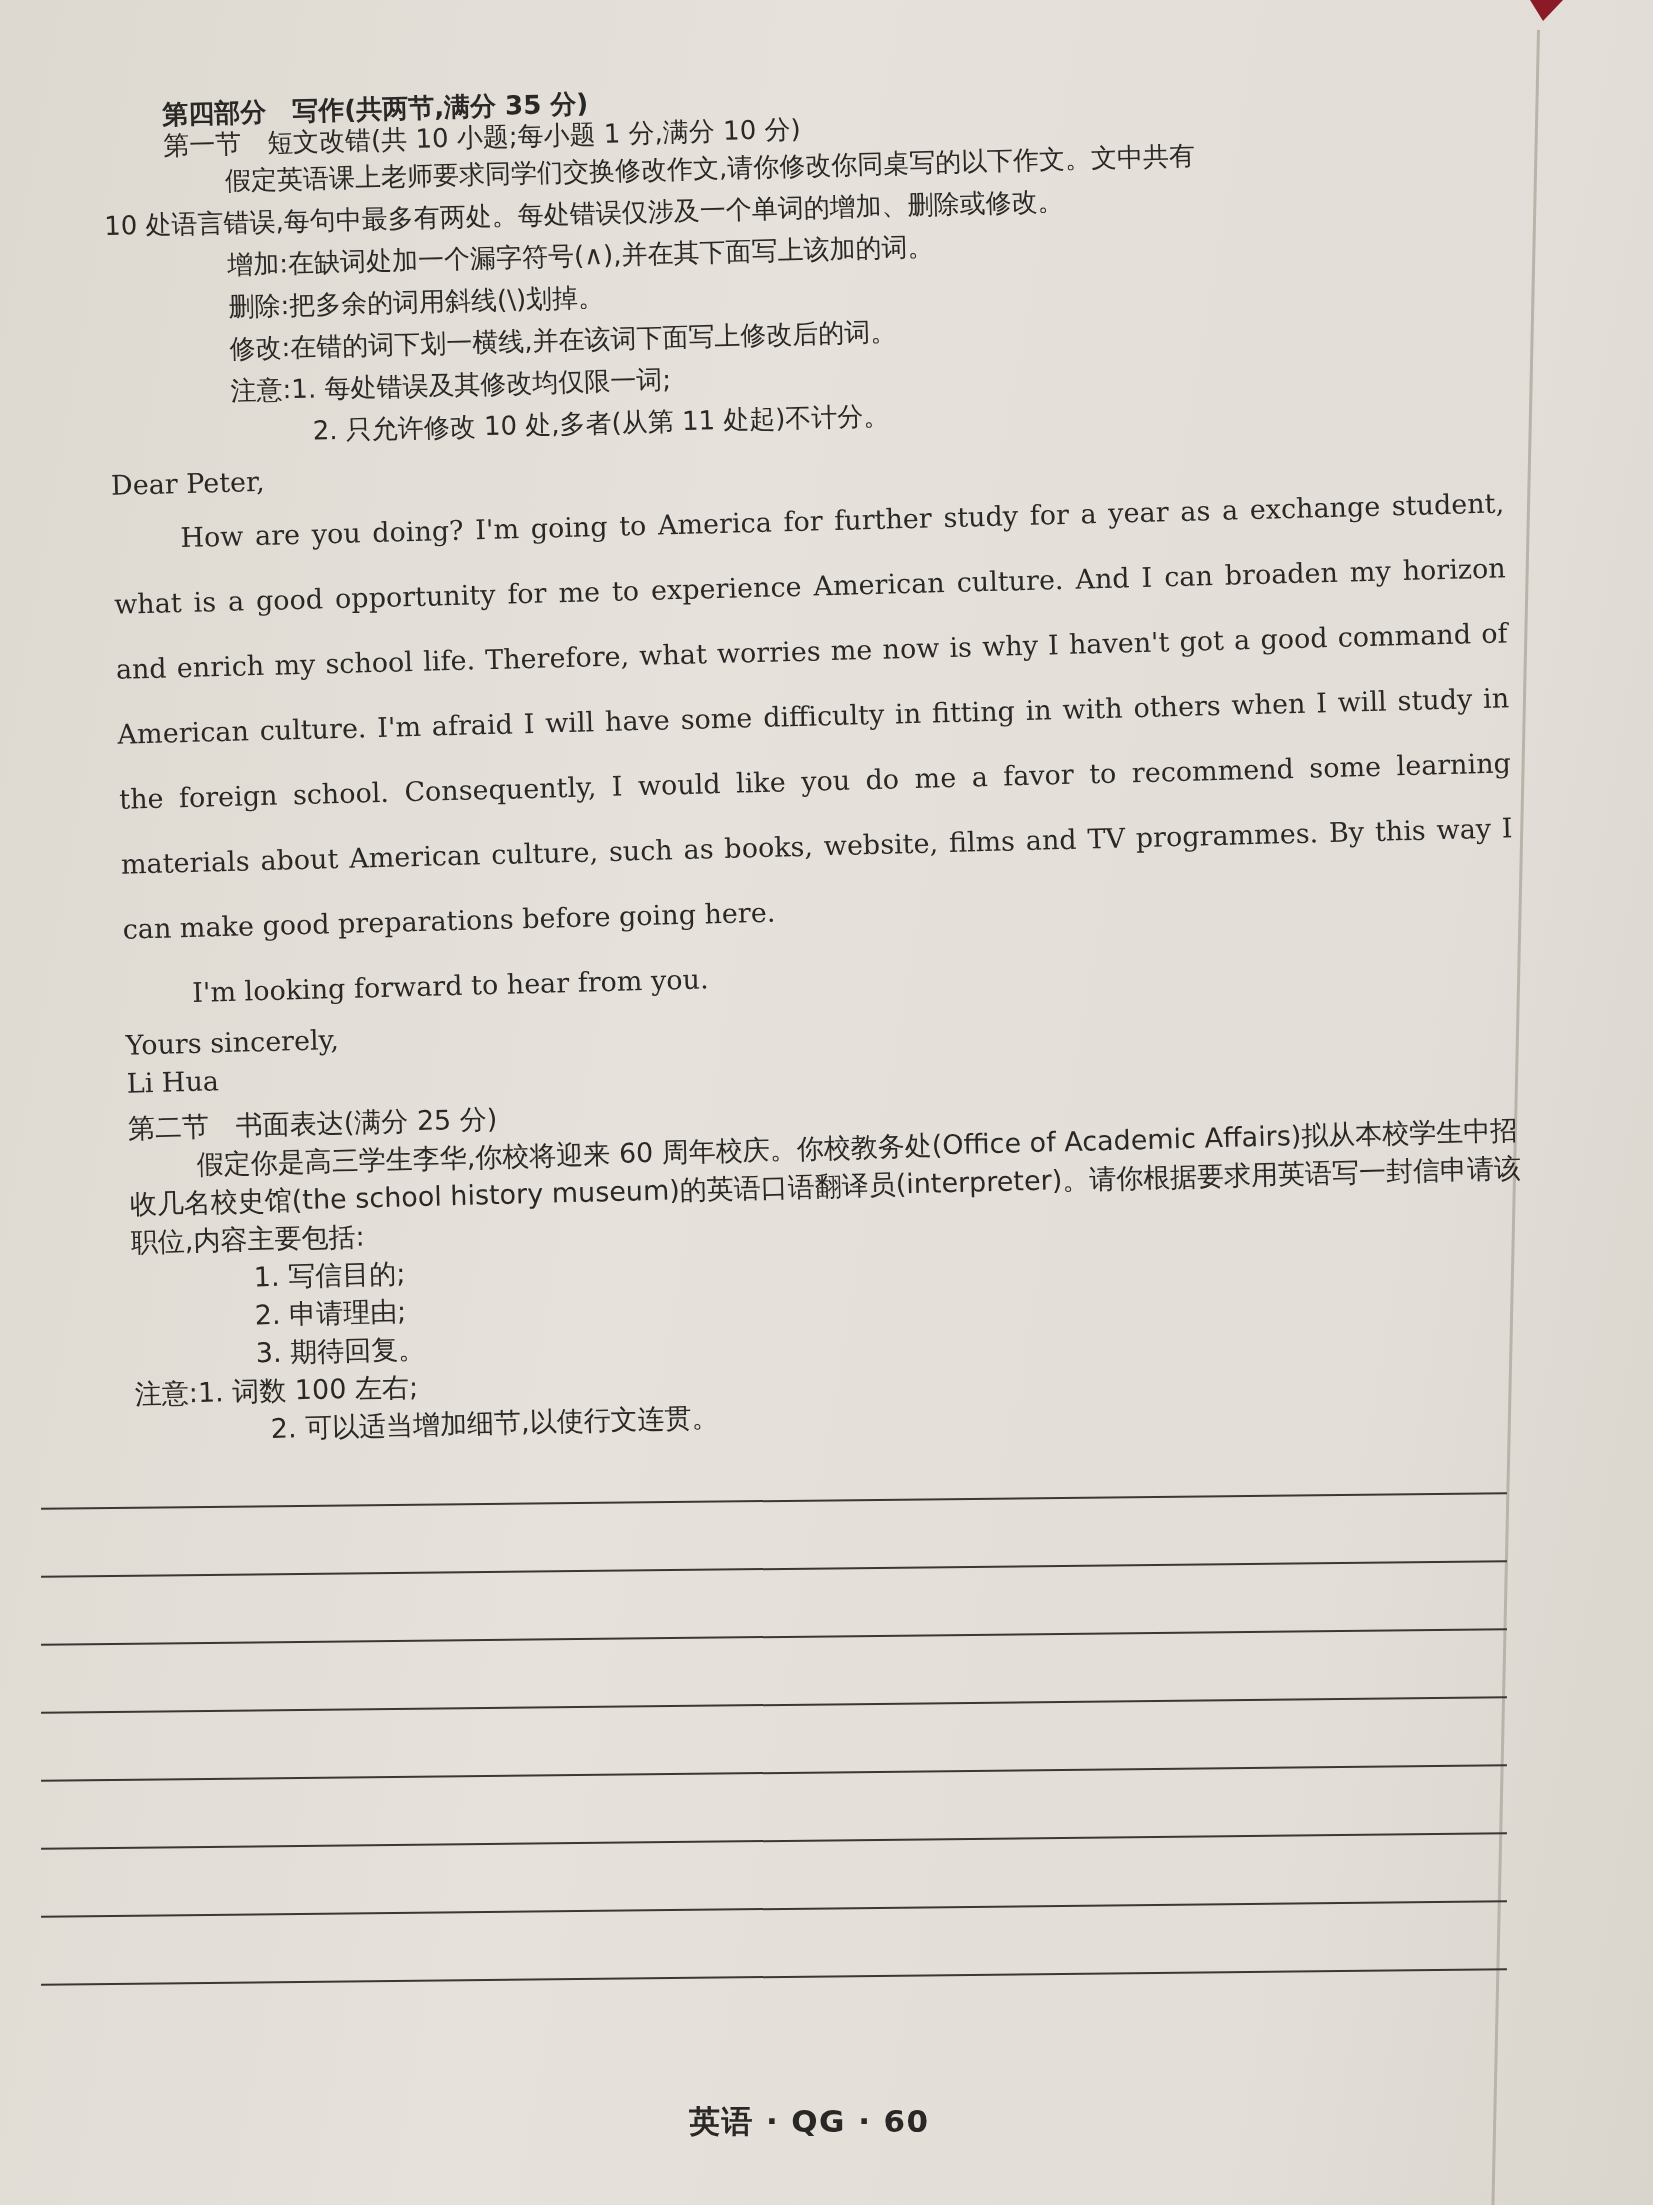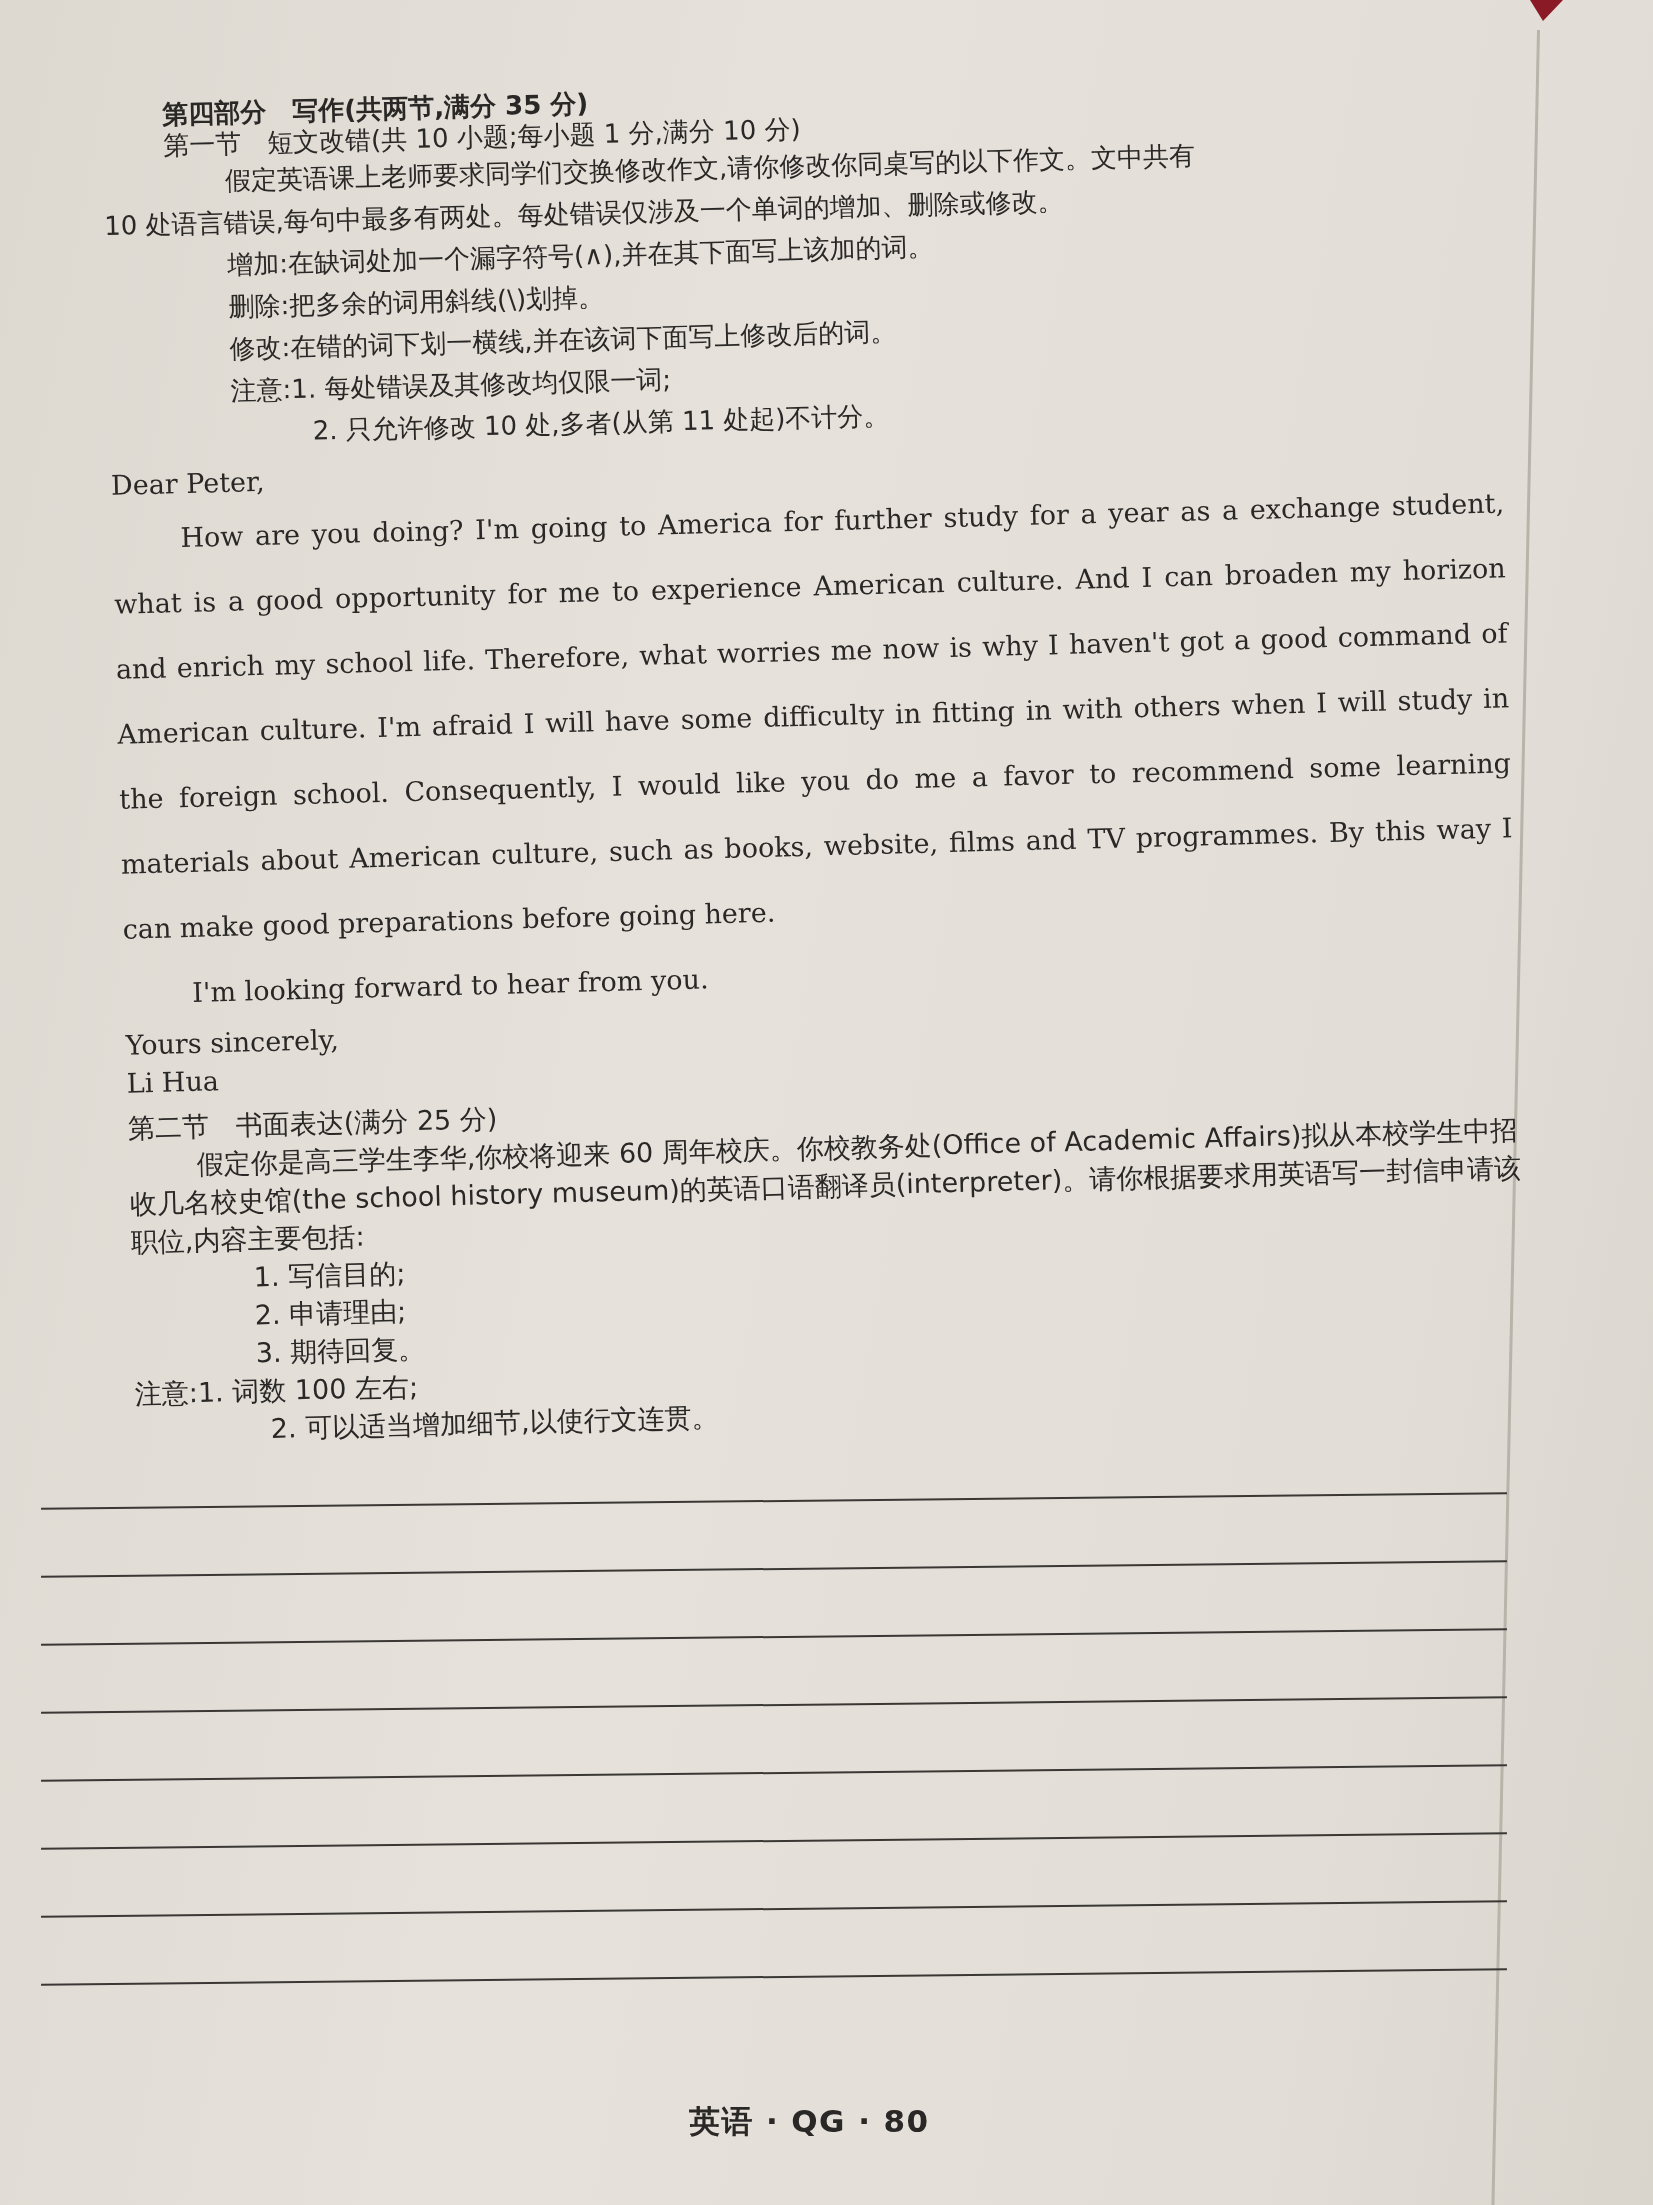--- a/index.html
+++ b/index.html
@@ -74,15 +74,15 @@
     <div class="wline"></div>
     <div class="wline"></div>
     <div class="wline"></div>
     <div class="wline"></div>
     <div class="wline"></div>
     <div class="wline"></div>
     <div class="wline"></div>
     <div class="wline"></div>
   </div>
 
-  <div class="zh footer">英语 · QG · 80</div>
+  <div class="zh footer">英语 · QG · 60</div>
 </div>
 
 
 </body></html>

